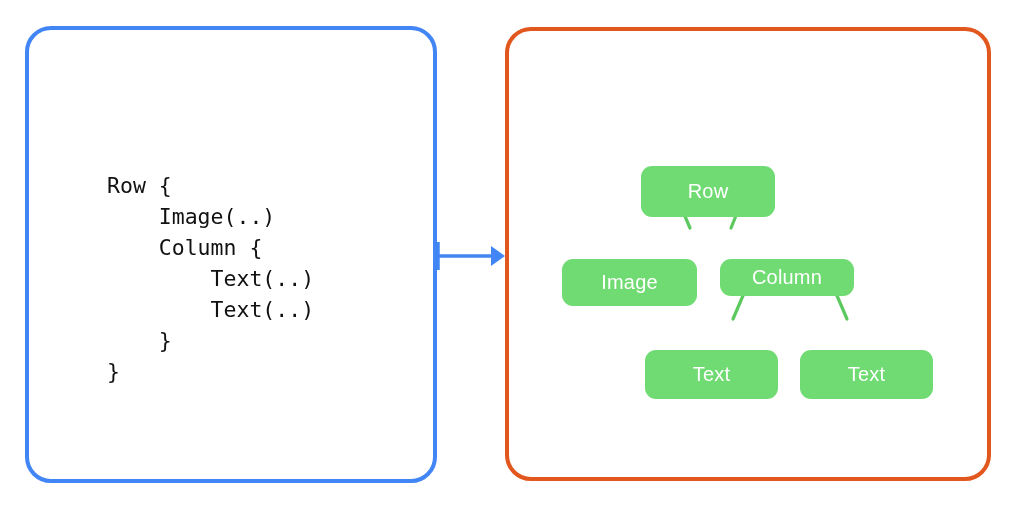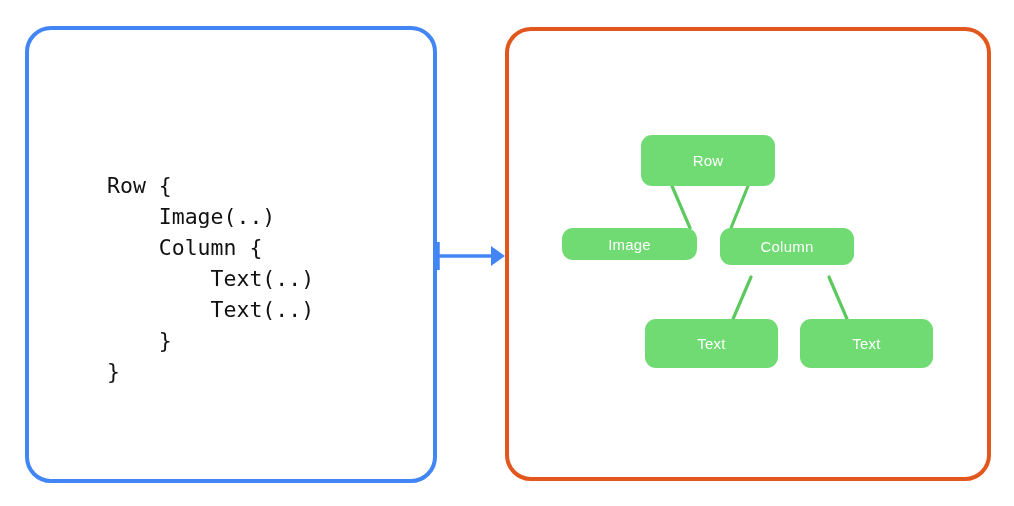--- a/index.html
+++ b/index.html
@@ -75,29 +75,30 @@
     width: 486px;
     height: 454px;
   }
   .tree-node {
     position: absolute;
     box-sizing: border-box;
     background: #6FDB72;
     border-radius: 11px;
     color: #ffffff;
     font-family: "Liberation Sans", sans-serif;
-    font-size: 15px;
+    font-size: 20px;
     font-weight: 400;
     display: flex;
     align-items: center;
     justify-content: center;
     letter-spacing: 0.2px;
+    margin-top: 31px;
   }
   #node-row    { left: 641px; top: 135px; width: 134px; height: 51px; }
-  #node-image  { left: 562px; top: 228px; width: 135px; height: 32px; }
+  #node-image  { left: 562px; top: 228px; width: 135px; height: 47px; }
   #node-column { left: 720px; top: 228px; width: 134px; height: 37px; }
   #node-text-1 { left: 645px; top: 319px; width: 133px; height: 49px; }
   #node-text-2 { left: 800px; top: 319px; width: 133px; height: 49px; }
 </style>
 </head>
 <body>
 
 <div id="stage">
 
   <div class="panel" id="code-panel">

